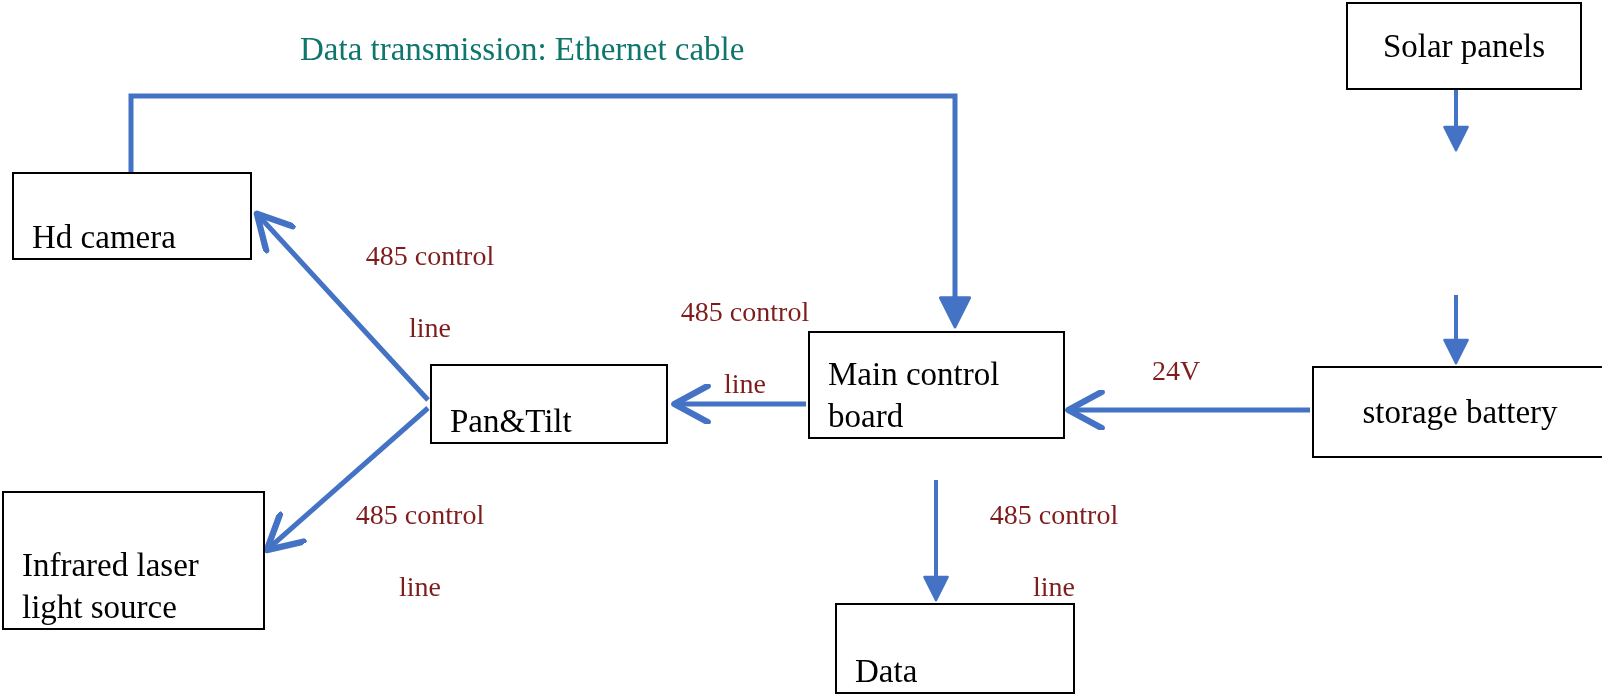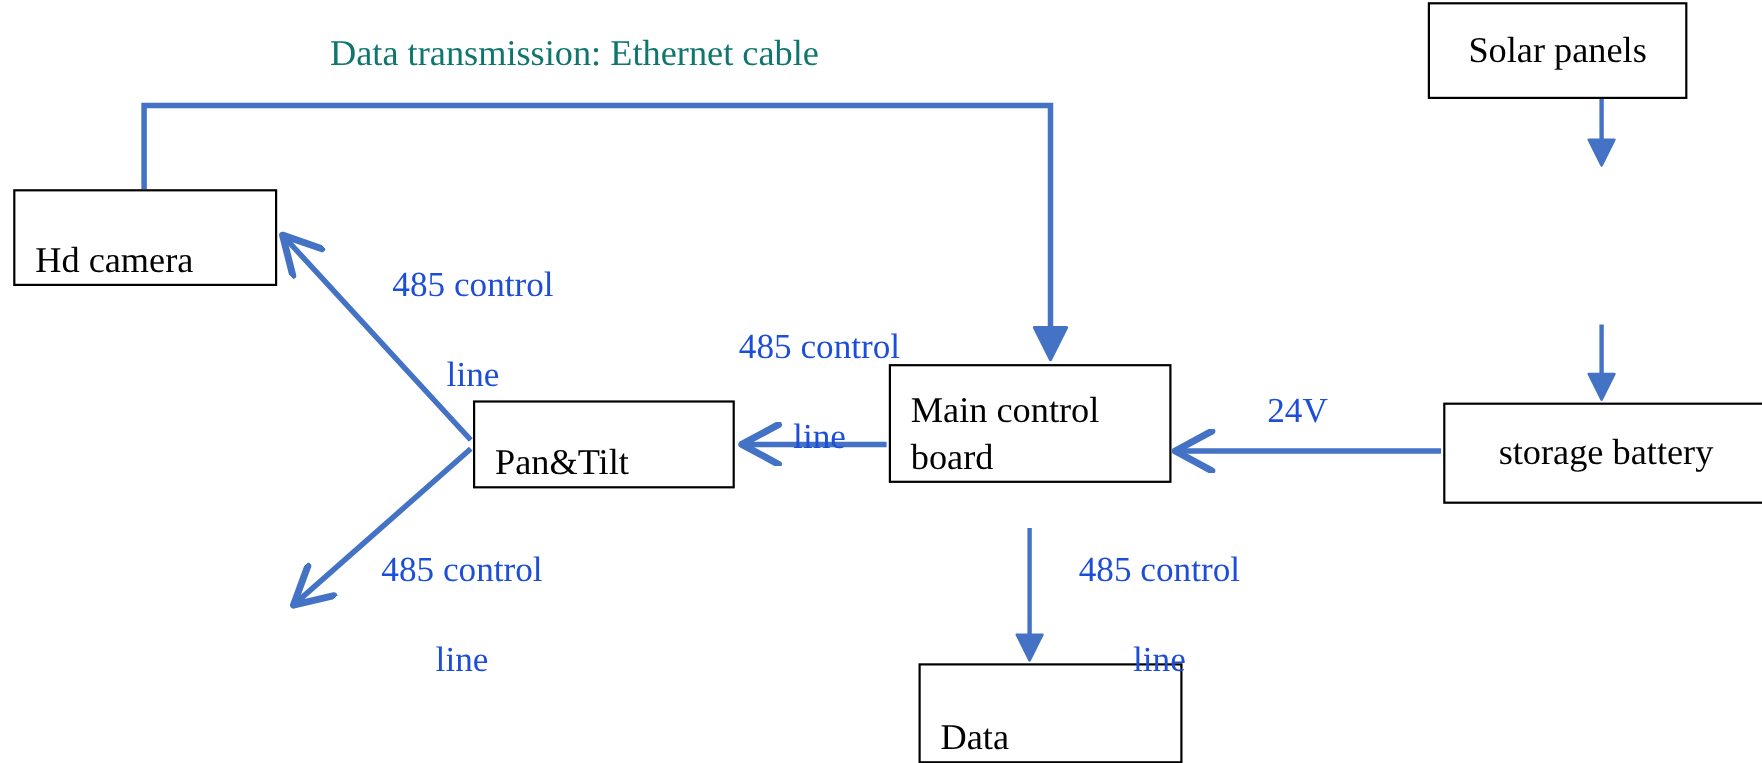--- a/index.html
+++ b/index.html
@@ -33,22 +33,22 @@
     color: #000000;
     font-size: 33px;
     line-height: 1.28;
     white-space: pre-line;
     z-index: 3;
   }
   .node.center-txt { justify-content: center; text-align: center; }
   .node.left-txt   { justify-content: flex-start; text-align: left; padding-left: 18px; align-items: flex-end; }
   .edge-label {
     position: absolute;
-    color: #1d4ed8;
-    font-size: 32px;
+    color: #7f1d1d;
+    font-size: 28px;
     line-height: 1.28;
     white-space: pre-line;
     background: transparent;
     z-index: 4;
   }
   .title-label {
     position: absolute;
     color: #0f766e;
     font-size: 33px;
     line-height: 1.2;
@@ -105,31 +105,35 @@
   </svg>
 
   <div class="node left-txt" style="left:12px; top:172px; width:240px; height:88px;">
     <span>Hd camera</span>
   </div>
 
   <div class="node left-txt" style="left:430px; top:364px; width:238px; height:80px;">
     <span>Pan&amp;Tilt</span>
   </div>
 
+  <div class="node left-txt" style="left:2px; top:491px; width:263px; height:139px;">
+    <span>Infrared  laser
+light source</span>
+  </div>
 
   <div class="node left-txt" style="left:808px; top:331px; width:257px; height:108px;">
     <span>Main  control
 board</span>
   </div>
 
   <div class="node left-txt" style="left:835px; top:603px; width:240px; height:91px;">
     <span>Data</span>
   </div>
 
-  <div class="node center-txt" style="left:1298px; top:2px; width:236px; height:88px;text-align:center;">
+  <div class="node center-txt" style="left:1346px; top:2px; width:236px; height:88px;text-align:center;">
     <span>Solar panels</span>
   </div>
 
 
   <div class="node center-txt" style="left:1312px; top:366px; width:296px; height:92px;">
     <span>storage battery</span>
   </div>
 
   <div class="title-label" style="left:300px; top:30px;">Data transmission: Ethernet cable</div>
 

